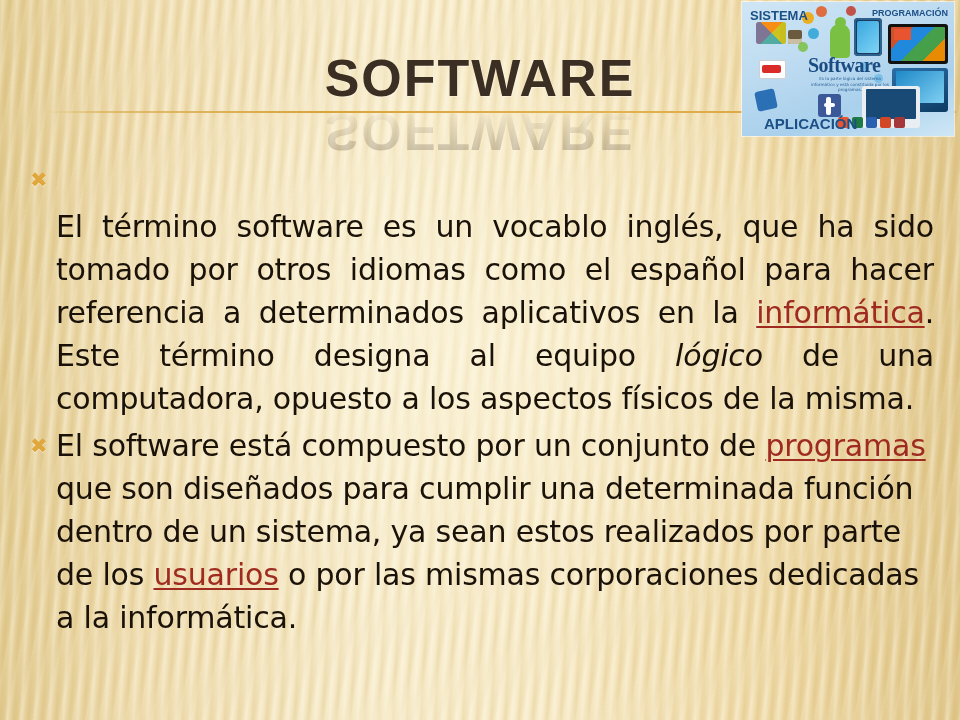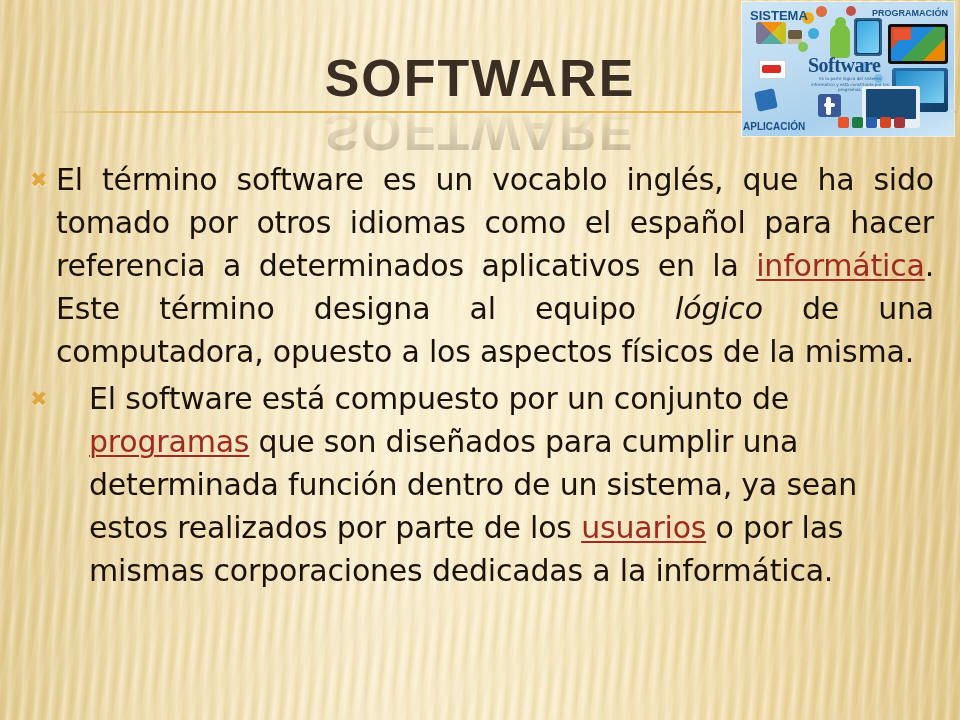--- a/index.html
+++ b/index.html
@@ -99,21 +99,21 @@
   }
   .hero-label{
     position:absolute;
     font-family:"Liberation Sans", sans-serif;
     font-weight:bold;
     color:#1b4f86;
     white-space:nowrap;
   }
   #hero-lbl-sistema{left:8px;top:6px;font-size:13px;}
   #hero-lbl-prog{right:6px;top:6px;font-size:9px;}
-  #hero-lbl-aplic{left:1px;bottom:4px;font-size:10px;}
+  #hero-lbl-aplic{left:22px;bottom:4px;font-size:15px;}
   #hero-word{
     position:absolute;left:66px;top:52px;
     font-family:"Liberation Serif", serif;
     font-weight:bold;font-size:20px;color:#1a4c82;
     letter-spacing:-.5px;
   }
   #hero-sub{
     position:absolute;left:68px;top:74px;width:80px;
     font-size:4.2px;line-height:5.5px;color:#2b5f93;text-align:center;
   }
@@ -193,25 +193,25 @@
     font-family:"DejaVu Sans", sans-serif;
     font-size:30px;
     line-height:43px;
     color:#1a1208;
     letter-spacing:-.2px;
   }
   #para-1 .bullet-text{
     text-align:justify;
     text-justify:inter-word;
     padding-right:6px;
+    margin-top:47px;
   }
   #para-2 .bullet-text{
     text-align:left;
     padding-right:6px;
-    margin-left:33px;
   }
   .italic{font-style:italic;}
   .link{
     color:#9e2a20;
     text-decoration:underline;
     text-underline-offset:3px;
     text-decoration-thickness:2px;
   }
 </style>
 </head>

